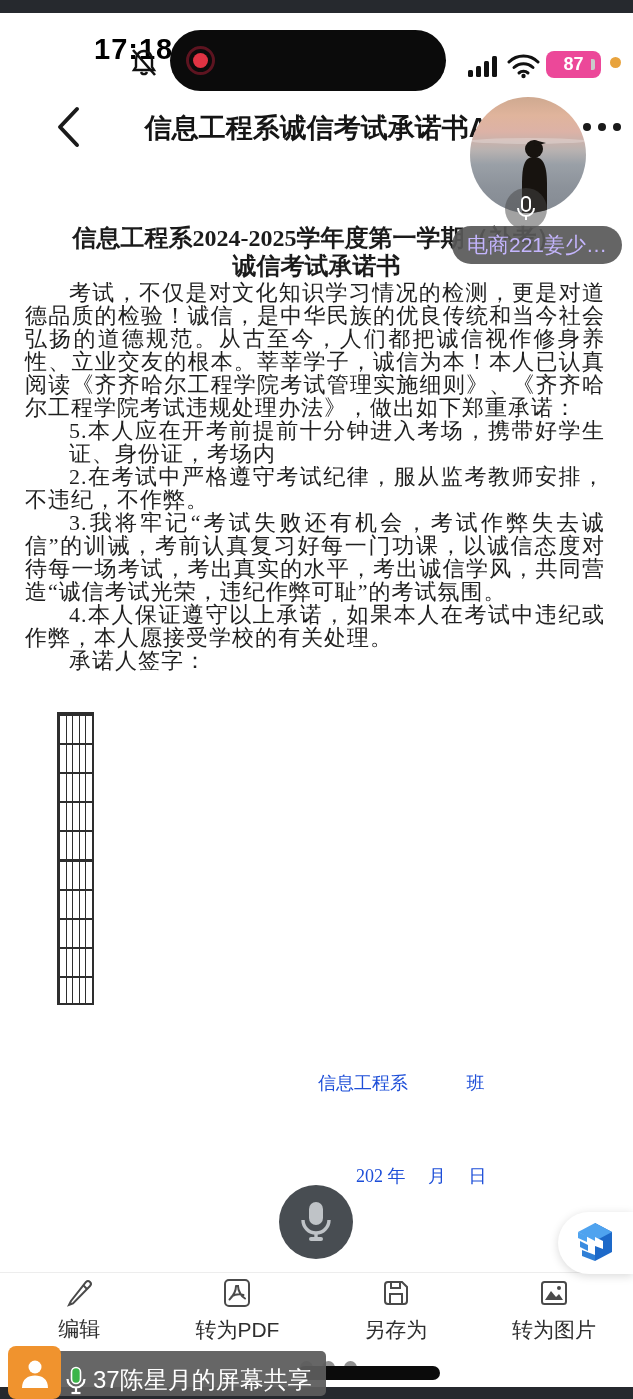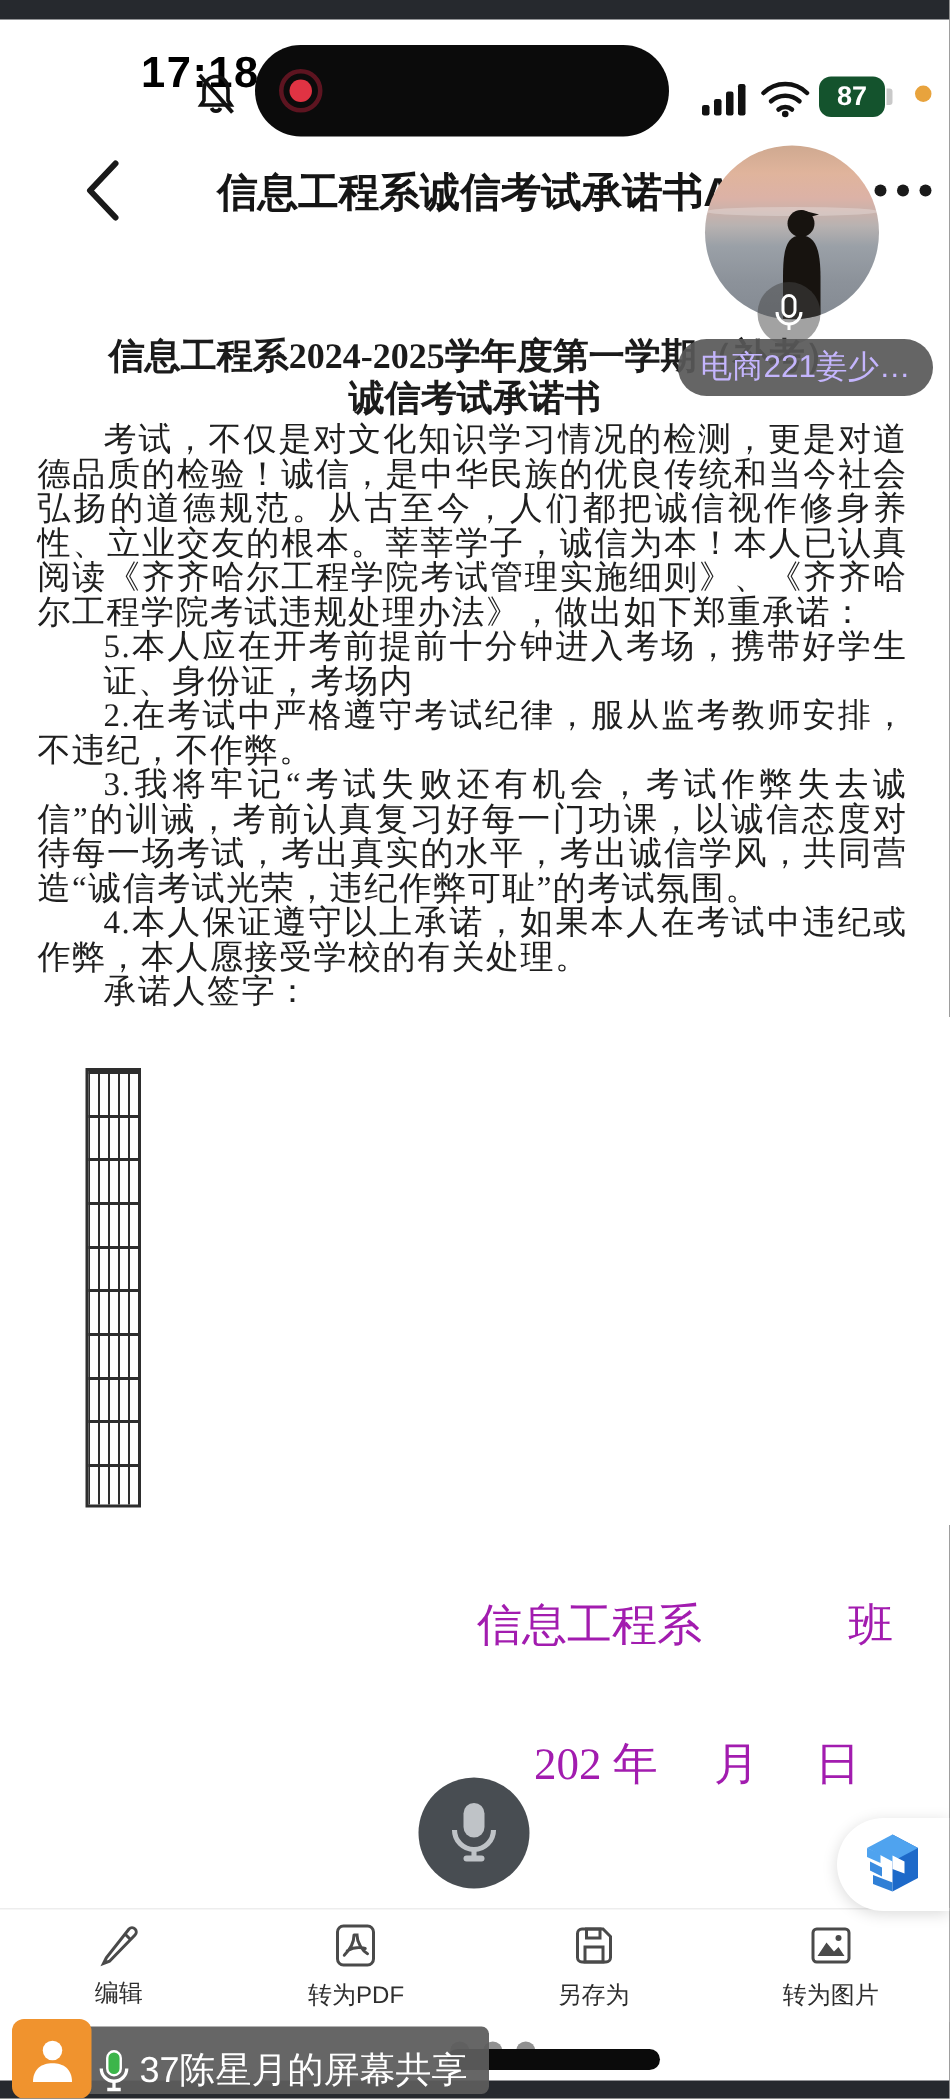--- a/index.html
+++ b/index.html
@@ -14,21 +14,21 @@
   .bottom-strip { position:absolute; top:1387px; left:0; width:633px; height:12px; background:#26292e; z-index:40; }
 
   
   .status-time { position:absolute; left:52px; top:33px; font-size:29px; font-weight:700; color:#000; letter-spacing:1px;margin-left:42px; }
   .bell-icon { position:absolute; left:130px; top:48px; }
   .island { position:absolute; left:170px; top:30px; width:276px; height:61px; background:#0b0b0b; border-radius:31px; z-index:5; }
   .rec-ring { position:absolute; left:16px; top:16px; width:29px; height:29px; border-radius:50%; border:3px solid #5d1420; display:flex; align-items:center; justify-content:center; }
   .rec-dot { width:15px; height:15px; border-radius:50%; background:#e03343; }
   .signal-icon { position:absolute; left:468px; top:55px; }
   .wifi-icon { position:absolute; left:507px; top:53px; }
-  .battery { position:absolute; left:546px; top:51px; width:44px; height:27px; background:#14532d; border-radius:8px; color:#fff; font-size:18px; font-weight:700; text-align:center; line-height:27px; }
+  .battery { position:absolute; left:546px; top:51px; width:55px; height:27px; background:#ec4899; border-radius:8px; color:#fff; font-size:18px; font-weight:700; text-align:center; line-height:27px; }
   .battery-nub { position:absolute; left:591px; top:59px; width:4px; height:11px; background:#c9c9c9; border-radius:0 2px 2px 0; }
   .orange-dot { position:absolute; left:610px; top:57px; width:11px; height:11px; border-radius:50%; background:#e8a33d; }
 
   
   .back-btn { position:absolute; left:55px; top:106px; width:40px; height:44px; }
   .nav-title { position:absolute; left:0; top:110px; width:633px; text-align:center; font-size:27px; font-weight:700; color:#151515; }
   .more-btn { position:absolute; left:580px; top:120px; width:48px; height:24px; z-index:6; }
 
   
   .avatar { position:absolute; left:470px; top:97px; width:116px; height:116px; border-radius:50%; overflow:hidden; z-index:20;
@@ -45,31 +45,31 @@
   .doc-body p { margin:0; }
   .p-indent { text-indent:2em; }
   .p-hang { padding-left:2em; }
   .sig-label { font-weight:400; text-indent:2em; }
   .sign-grid { position:absolute; left:57px; top:712px; width:37px; height:293px; z-index:1;
     border:2px solid #2e2e2e;
     background-image:
       repeating-linear-gradient(to bottom, #2e2e2e 0 2px, transparent 2px 29.1px),
       repeating-linear-gradient(to right, #2e2e2e 0 1px, transparent 1px 6.6px); }
   .doc-footer { position:absolute; left:318px; top:1006px; z-index:1; white-space:pre;
-    font-family:"Liberation Serif","DejaVu Serif",serif; font-size:30px; line-height:31px; color:#a21caf; }
+    font-family:"Liberation Serif","DejaVu Serif",serif; font-size:18px; line-height:31px; color:#1d4ed8; }
   .doc-footer .l2 { text-indent:38px; }
 
   
   .mic-fab { position:absolute; left:279px; top:1185px; width:74px; height:74px; border-radius:50%; background:#484d52; z-index:25; display:flex; align-items:center; justify-content:center; }
   .blue-tab { position:absolute; left:558px; top:1212px; width:75px; height:62px; background:#fff; border-radius:31px 0 0 31px; box-shadow:0 2px 10px rgba(0,0,0,.15); z-index:25; display:flex; align-items:center; padding-left:16px; }
 
   
   .toolbar { position:absolute; left:0; top:1272px; width:633px; height:76px; background:#fff; border-top:1px solid #ededed; display:flex; z-index:24; }
   .tool-item { flex:1; display:flex; flex-direction:column; align-items:center; justify-content:center; gap:7px; cursor:pointer; }
-  .tool-item .lbl { font-size:16px; color:#2e2e2e; }
+  .tool-item .lbl { font-size:21px; color:#2e2e2e; }
 
   
   .share-avatar { position:absolute; left:8px; top:1346px; width:53px; height:53px; background:#f0932e; border-radius:8px; z-index:45; display:flex; align-items:center; justify-content:center; }
   .share-pill { position:absolute; left:55px; top:1351px; height:45px; padding:0 14px 0 10px; background:rgba(92,92,92,.94); border-radius:5px; z-index:44; display:flex; align-items:flex-end; gap:6px; }
   .share-pill .txt { color:#fff; font-size:24px; white-space:nowrap; }
   .grab-dots { position:absolute; top:1361px; width:13px; height:13px; border-radius:50%; background:#909090; z-index:43; }
   .black-line { position:absolute; left:298px; top:1366px; width:142px; height:14px; border-radius:8px; background:#0b0b0b; z-index:44; }
 </style>
 </head>
 <body>

